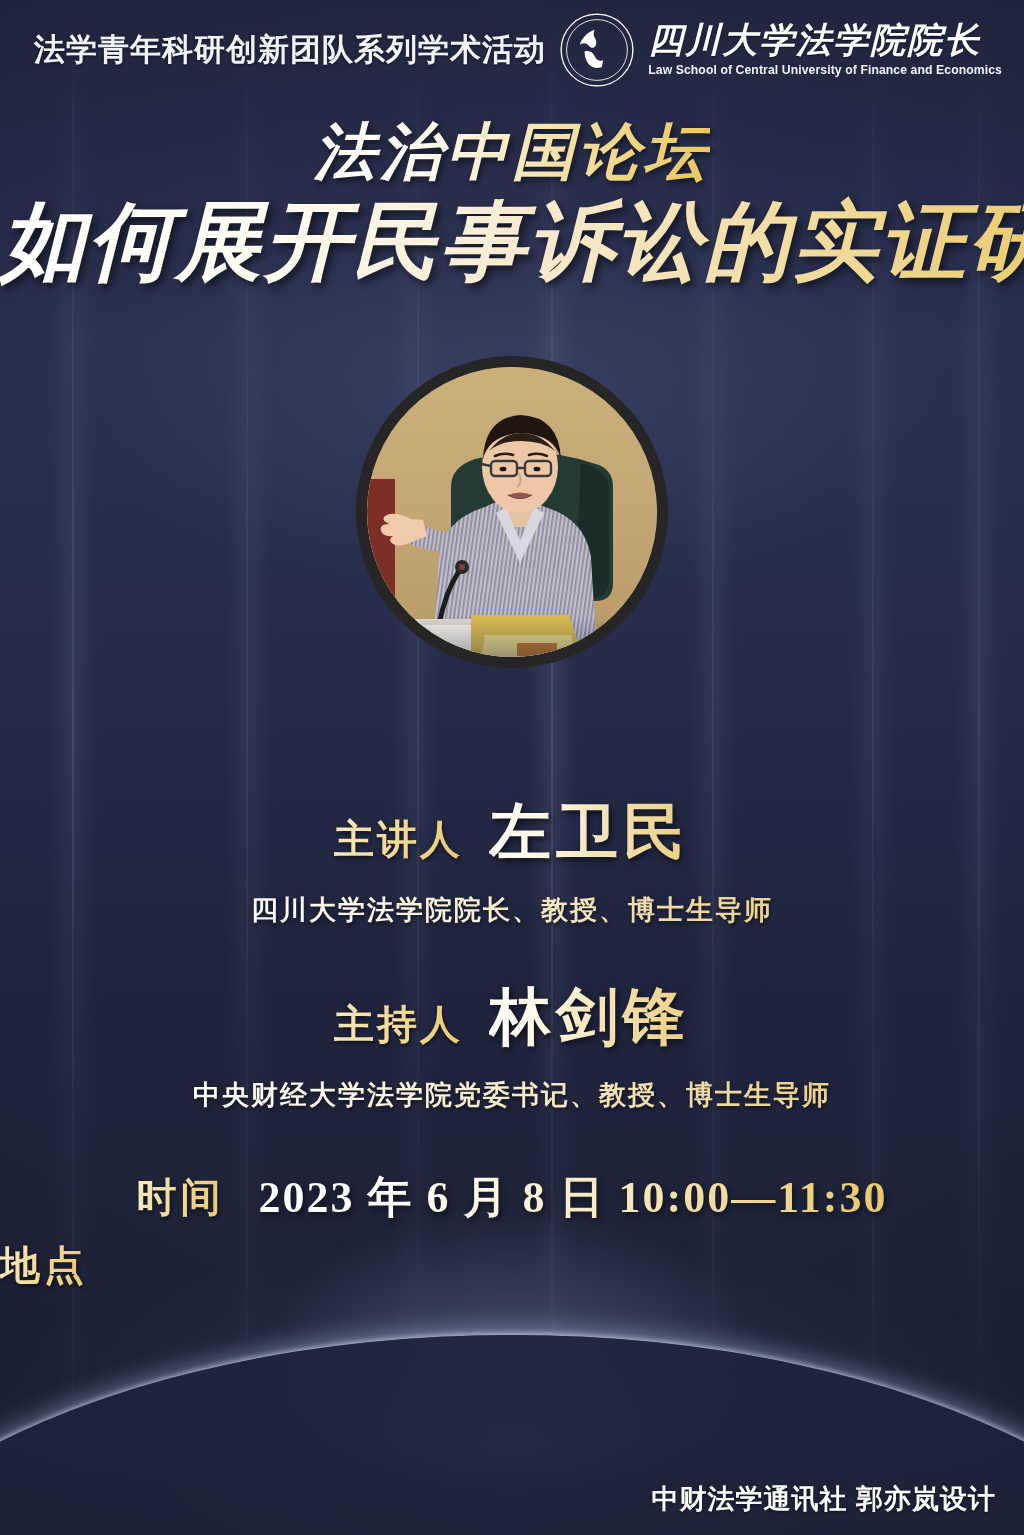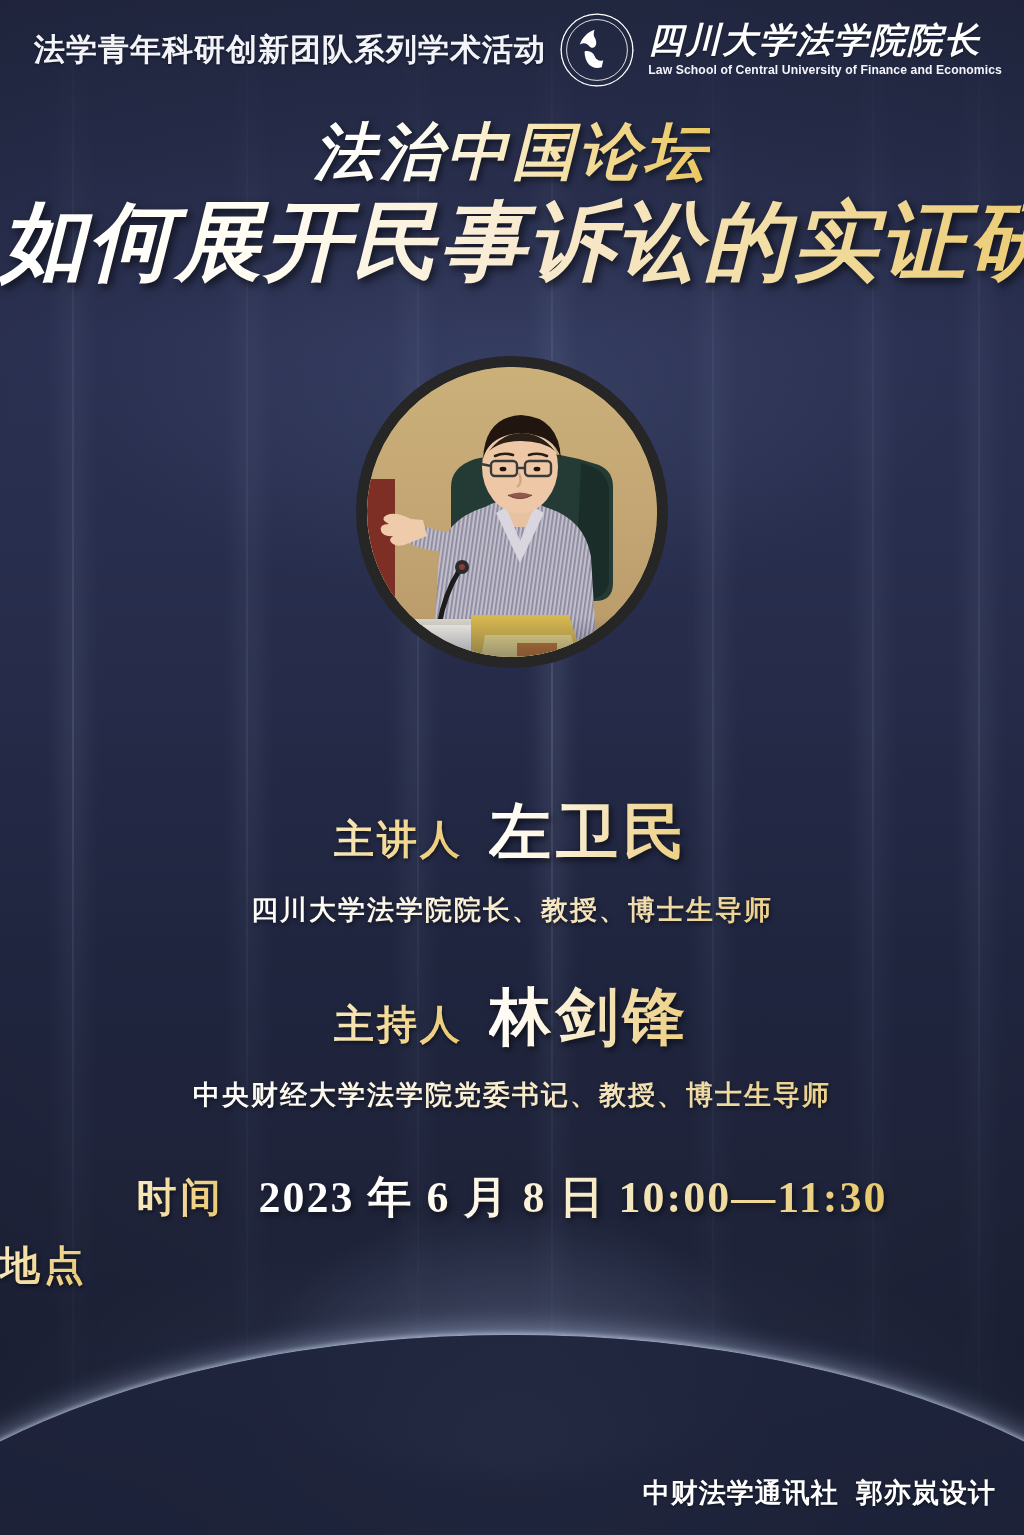--- a/index.html
+++ b/index.html
@@ -268,23 +268,23 @@
     -webkit-background-clip: text;
     background-clip: text;
     color: transparent;
     -webkit-text-fill-color: transparent;
     filter: drop-shadow(2px 3px 3px rgba(0,0,0,0.55));
   }
 
   .credit {
     position: absolute;
     right: 28px;
-    bottom: 24px;
+    bottom: 18px;
     z-index: 6;
-    font-family: Liberation Mono, monospace;
+    font-family: Liberation Sans, sans-serif;
     font-weight: bold;
     font-size: 27px;
     letter-spacing: 1px;
     color: #ffffff;
     text-shadow: 0 1px 3px rgba(0,0,0,0.6);
     white-space: nowrap;
   }
 </style>
 </head>
 <body>

